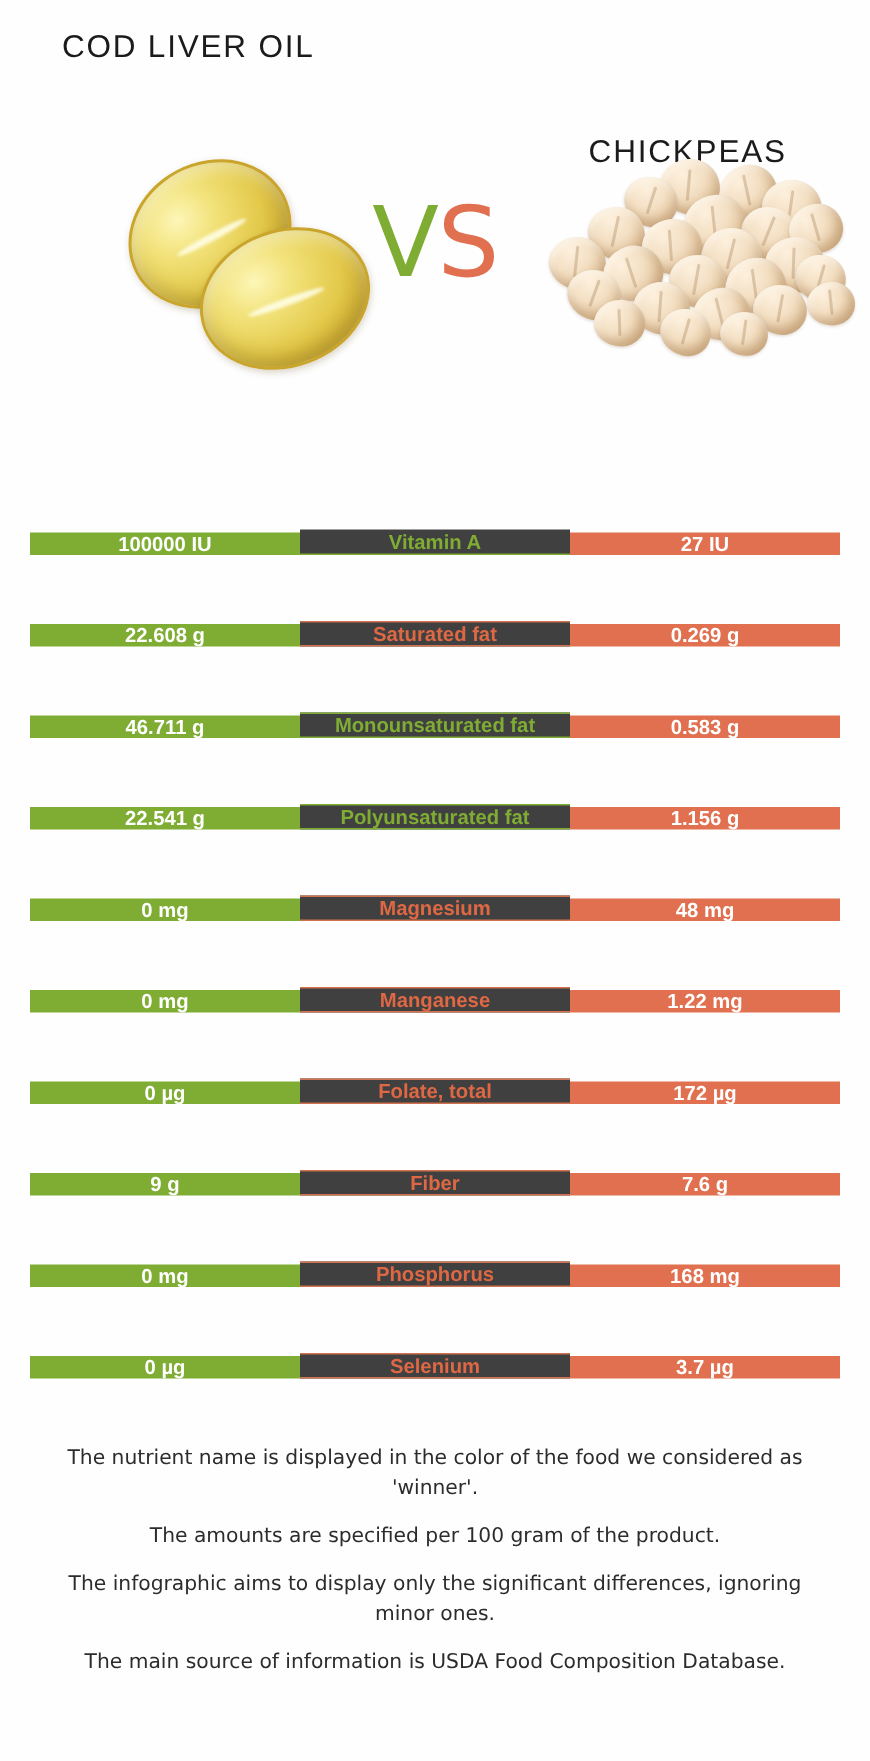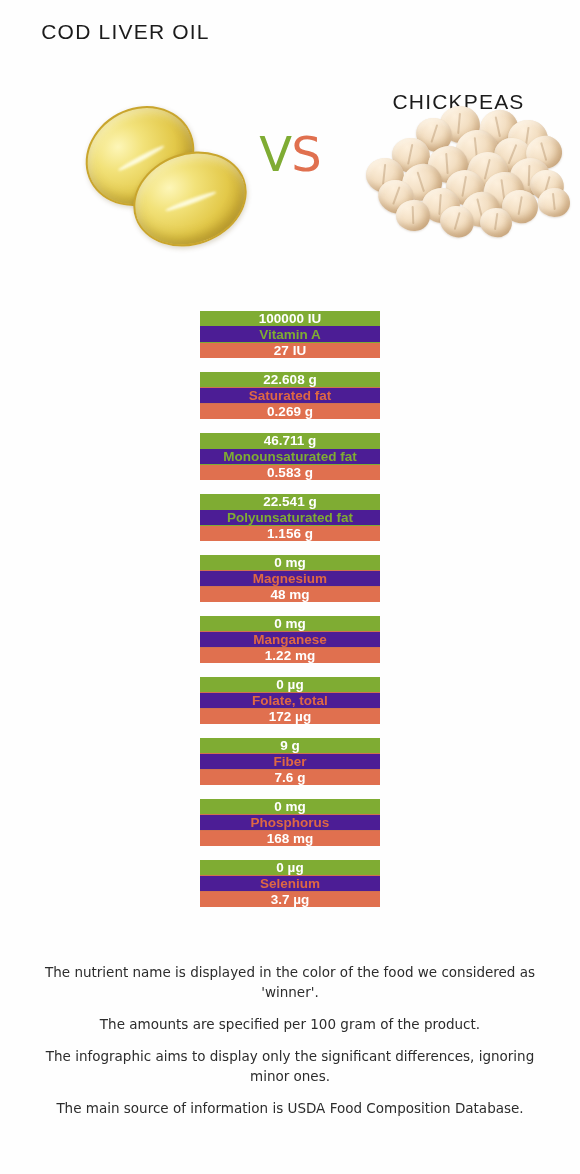--- a/index.html
+++ b/index.html
@@ -78,21 +78,21 @@
     background: rgba(255,255,235,.85);
     filter: blur(1px);
   }
 
   .vs {
     position: absolute;
     left: 0; right: 0;
     top: 30px;
     text-align: center;
     font-family: "DejaVu Sans", "Liberation Sans", sans-serif;
-    font-size: 48px;
+    font-size: 65px;
     font-weight: 400;
     letter-spacing: -1px;
     line-height: 1;
     pointer-events: none;
   }
   .vs .v { color: #7fac33; }
   .vs .s { color: #e0704f; }
 
   .hero-right {
     position: absolute;
@@ -121,41 +121,40 @@
 
   
   .table {
     position: relative;
     width: 540px;
     margin: 0 auto;
     padding-top: 6px;
   }
   .row {
     display: flex;
-    align-items: center;
+    align-items: flex-end;
     height: 59px;
     margin-bottom: 2px;
-    flex-direction: column;
   }
   .cell {
     display: flex;
     align-items: center;
     justify-content: center;
     font-size: 13.5px;
     font-weight: 600;
     box-sizing: border-box;
   }
   .cell.left {
     width: 180px;
     background: #7fac33;
     color: #ffffff;
   }
   .cell.middle {
     width: 180px;
-    background: #4c1d95;
+    background: #404040;
     font-weight: 700;
     font-size: 13.5px;
     border-top: 1px solid transparent;
     border-bottom: 1px solid transparent;
     text-align: center;
     padding: 0 4px;
   }
   .cell.right {
     width: 180px;
     background: #e0704f;

